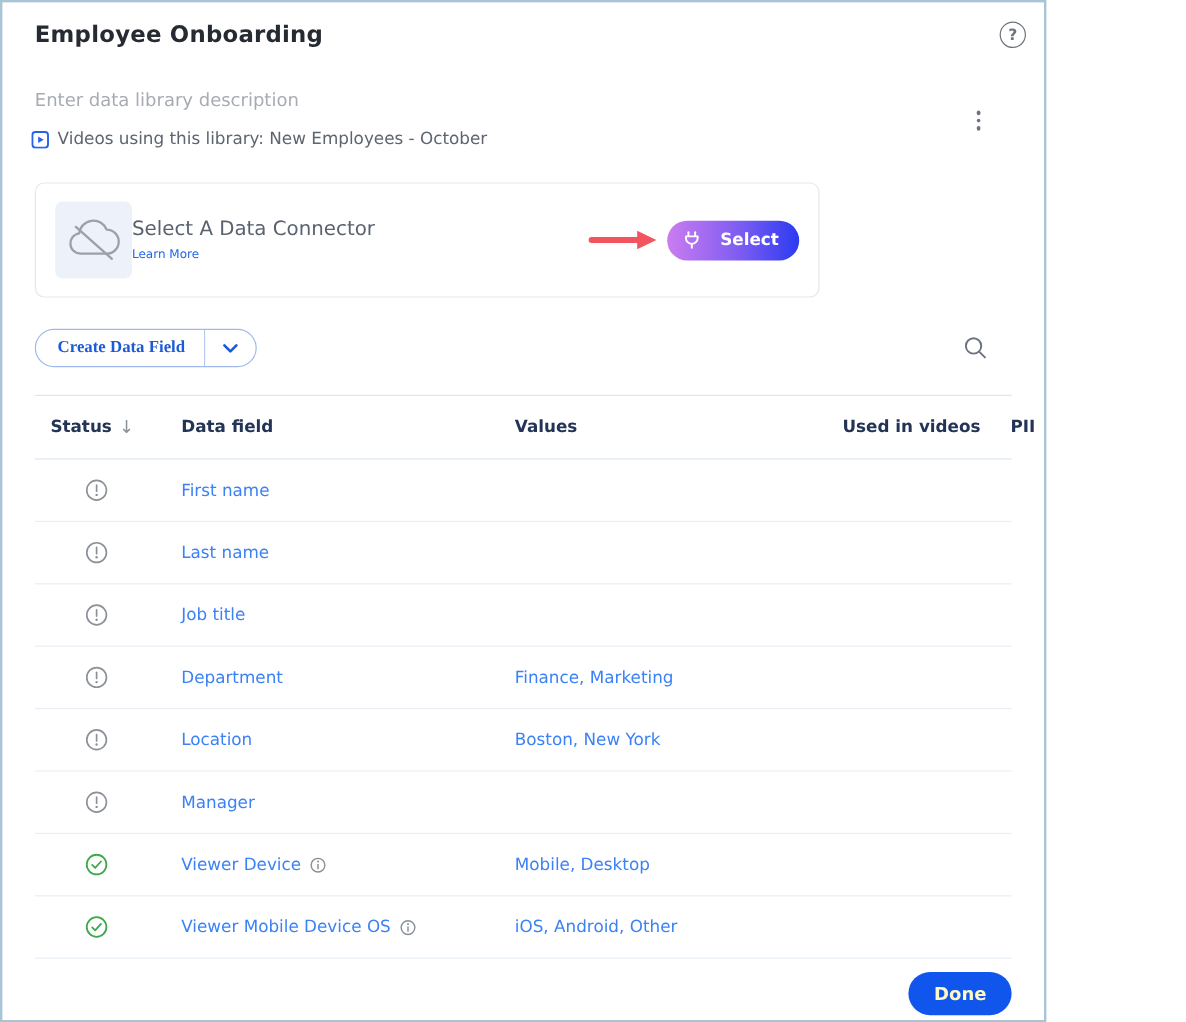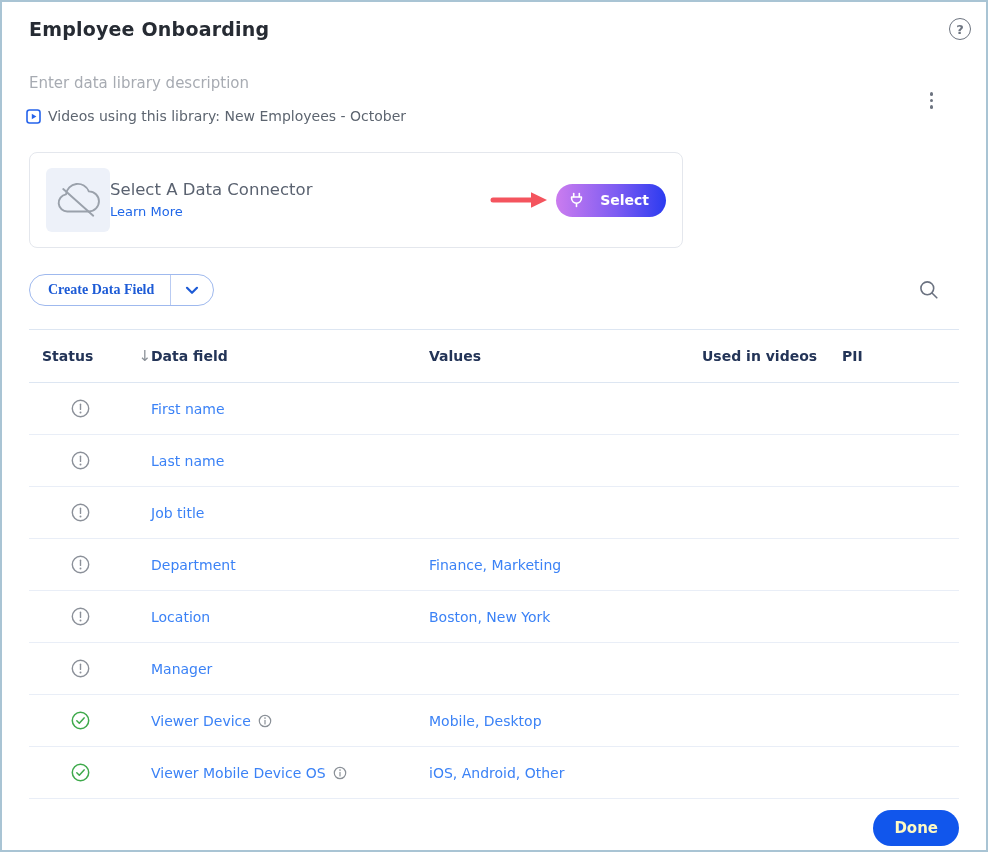--- a/index.html
+++ b/index.html
@@ -1,19 +1,19 @@
 <!DOCTYPE html>
 <html><head>
 <meta charset="utf-8">
 <style>
   * { box-sizing: border-box; margin: 0; padding: 0; }
   body { background:#fff; font-family:"DejaVu Sans","Liberation Sans",sans-serif; }
   .frame {
     position: relative;
-    width: 988px; height: 852px;
+    width: 872px; height: 852px;
     background: #fff;
     border: 2px solid #a9c4d4;
     overflow: hidden;
   }
   .page-title {
     position:absolute; left:27px; top:16px;
     font-size:19px; font-weight:600; color:#262b33; letter-spacing:.2px;
   }
   .help-icon {
     position:absolute; right:15px; top:16px;
@@ -39,21 +39,21 @@
     position:absolute; left:27px; top:150px; width:654px; height:96px;
     border:1px solid #e4e7ed; border-radius:8px; background:#fff;
     display:flex; align-items:center; padding:16px;
   }
   .icon-tile {
     width:64px; height:64px; border-radius:6px; background:#edf1f9;
     display:flex; align-items:center; justify-content:center; flex:none;
   }
   .card-text { flex:1; }
   .card-title { font-size:16.5px; color:#5a6270; }
-  .learn-more { font-size:13px; color:#2067e8; margin-top:5px; cursor:pointer; display:inline-block;text-align:right; }
+  .learn-more { font-size:10px; color:#2067e8; margin-top:5px; cursor:pointer; display:inline-block;text-align:right; }
   .card-actions { display:flex; align-items:center; gap:4px; }
   .select-btn {
     border:none; cursor:pointer;
     height:33px; padding:0 17px 0 13px; border-radius:17px;
     background:linear-gradient(90deg,#cb7cef 0%,#7d5cf2 55%,#2b3bf0 100%);
     color:#fff; font-size:14px; font-weight:700;
     display:flex; align-items:center; gap:16px;
     font-family:inherit;
   }
   .create-btn {
@@ -69,21 +69,21 @@
   .table {
     position:absolute; left:27px; right:27px; top:327px;
     border-top:1px solid #dde6f2;
   }
   .thead {
     display:grid; grid-template-columns:122px 278px 273px 140px 1fr;
     height:53px; align-items:center;
     border-bottom:1px solid #dde6f2;
     font-size:14px; font-weight:700; color:#233457;
   }
-  .thead .c-status { padding-left:13px; display:flex; align-items:center; gap:6px; cursor:pointer;justify-content:space-between; }
+  .thead .c-status { padding-left:13px; display:flex; align-items:center; gap:6px; cursor:pointer; }
   .sort-arrow { color:#8a9097; font-weight:400; font-size:15px; }
   .trow {
     display:grid; grid-template-columns:122px 278px 273px 140px 1fr;
     height:52px; align-items:center;
     border-bottom:1px solid #e9eef7;
     font-size:14px; color:#3b82f6; cursor:pointer;
   }
   .trow .c-status { padding-left:42px; display:flex; align-items:center; }
   .c-field { display:flex; align-items:center; gap:7px; }
   .done-btn {

